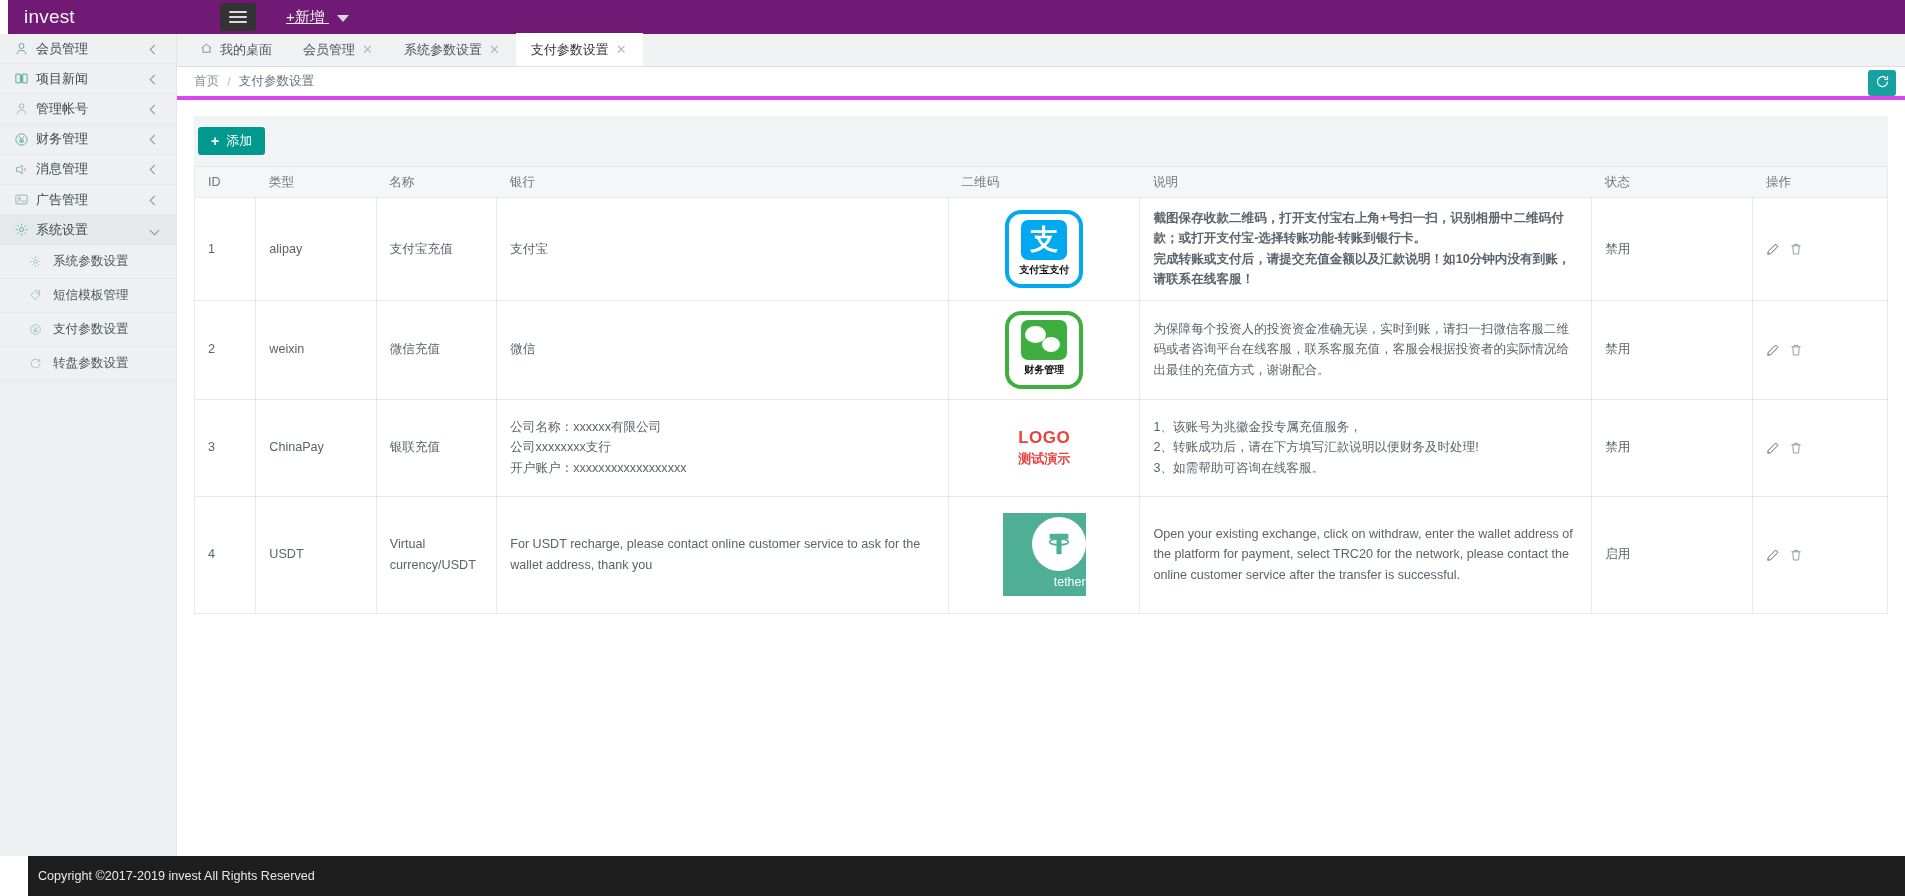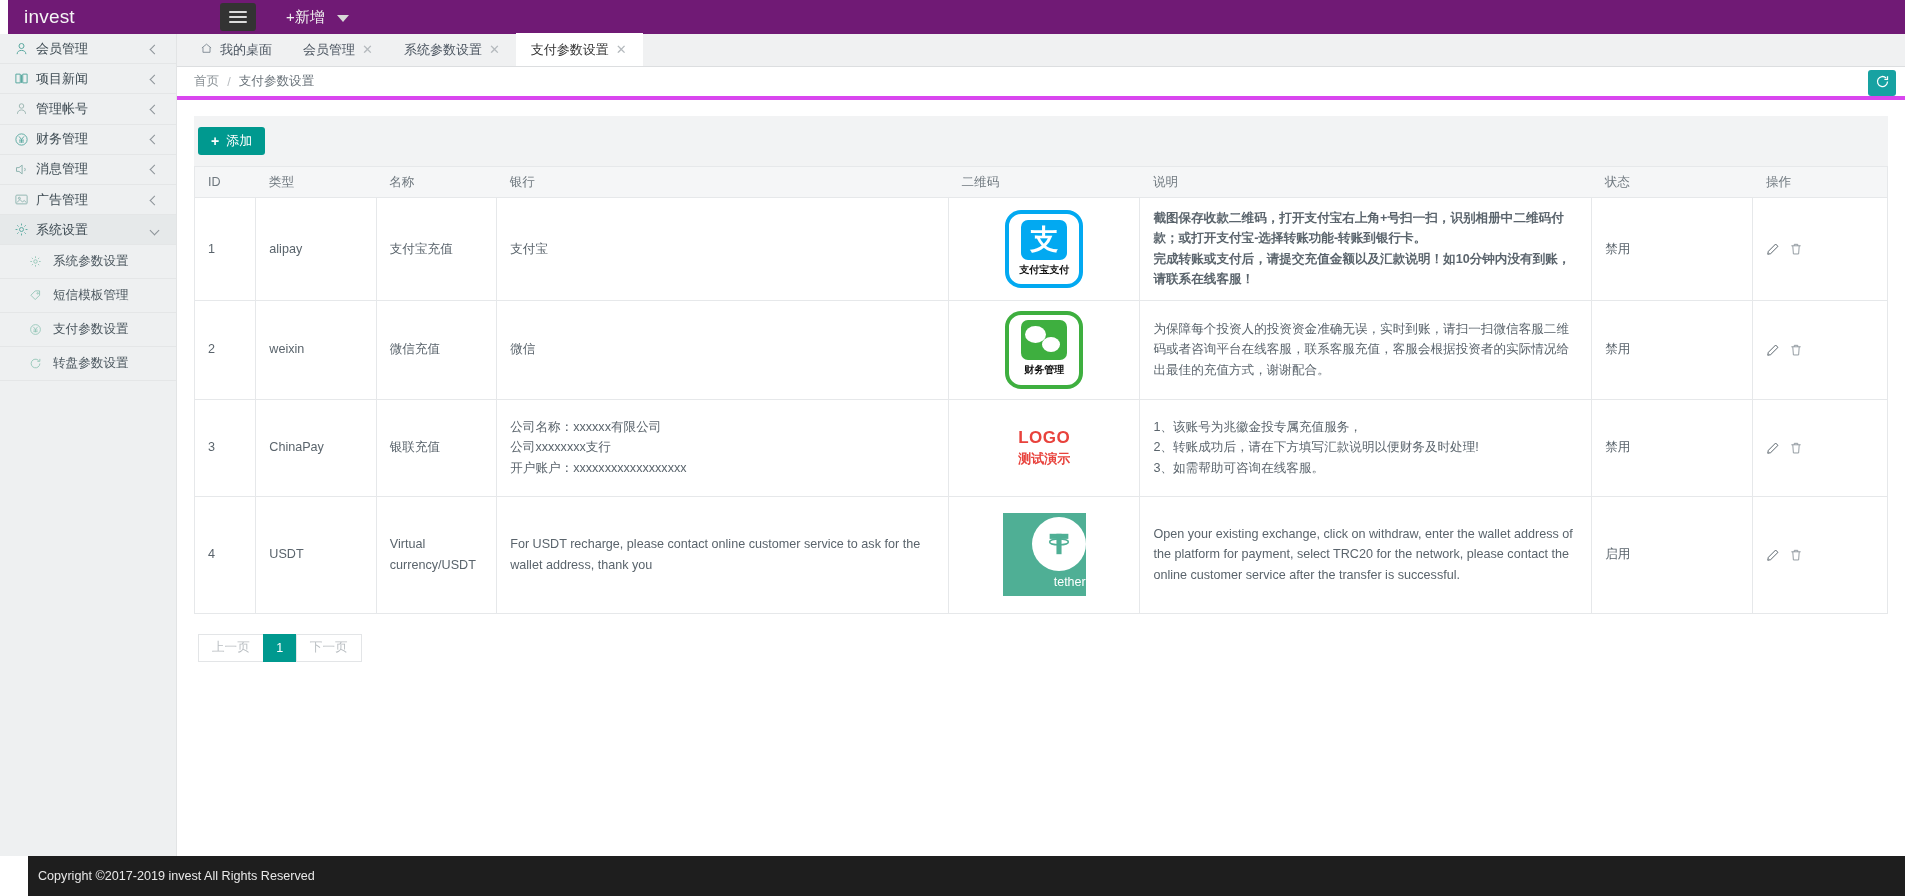--- a/index.html
+++ b/index.html
@@ -26,21 +26,21 @@
   }
   .hamburger .bars { width: 18px; }
   .hamburger .bars i {
     display: block; height: 2px; background: #dcdcdc; margin: 3px 0; border-radius: 1px;
   }
   .hamburger .bars i:nth-child(1) { width: 18px; }
   .hamburger .bars i:nth-child(2) { width: 18px; }
   .hamburger .bars i:nth-child(3) { width: 18px; }
   .addnew {
     position: absolute; left: 278px; top: 0; height: 44px; line-height: 34px;
-    font-size: 15px; color: #f0f0f0; cursor: pointer;
+    font-size: 15px; color: #f0f0f0; cursor: pointer; text-decoration: underline;
   }
   .caret {
     display: inline-block; margin-left: 8px;
     border-left: 6px solid transparent; border-right: 6px solid transparent;
     border-top: 7px solid #d8d8d8; vertical-align: middle;
   }
   .topright { position: absolute; right: 0; top: 0; height: 34px; display: flex; align-items: center; }
   .topright .tr-item {
     height: 34px; line-height: 34px; padding: 0 18px; font-size: 13.5px; color: #f2f2f2; cursor: pointer;
     white-space: nowrap;
@@ -527,24 +527,19 @@
                     <path d="M4 6.5h16M9 6.5V4h6v2.5M6.5 6.5l1 14h9l1-14"></path>
                   </svg>
               </span>
             </span>
           </td>
         </tr>
 
       </tbody>
     </table>
 
-    <div class="pager">
-      <div class="pg">上一页</div>
-      <div class="pg num active">1</div>
-      <div class="pg">下一页</div>
-    </div>
 
   </div>
 </div>
 
 <div class="footer">
   <span>Copyright ©2017-2019 invest All Rights Reserved</span>
 </div>
 
 </body></html>

